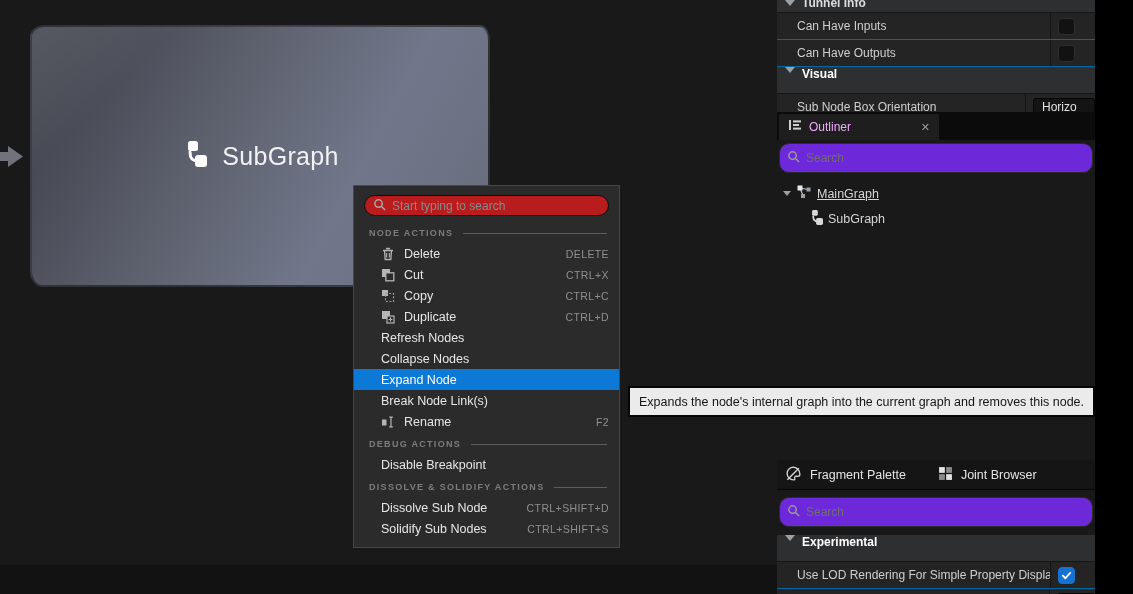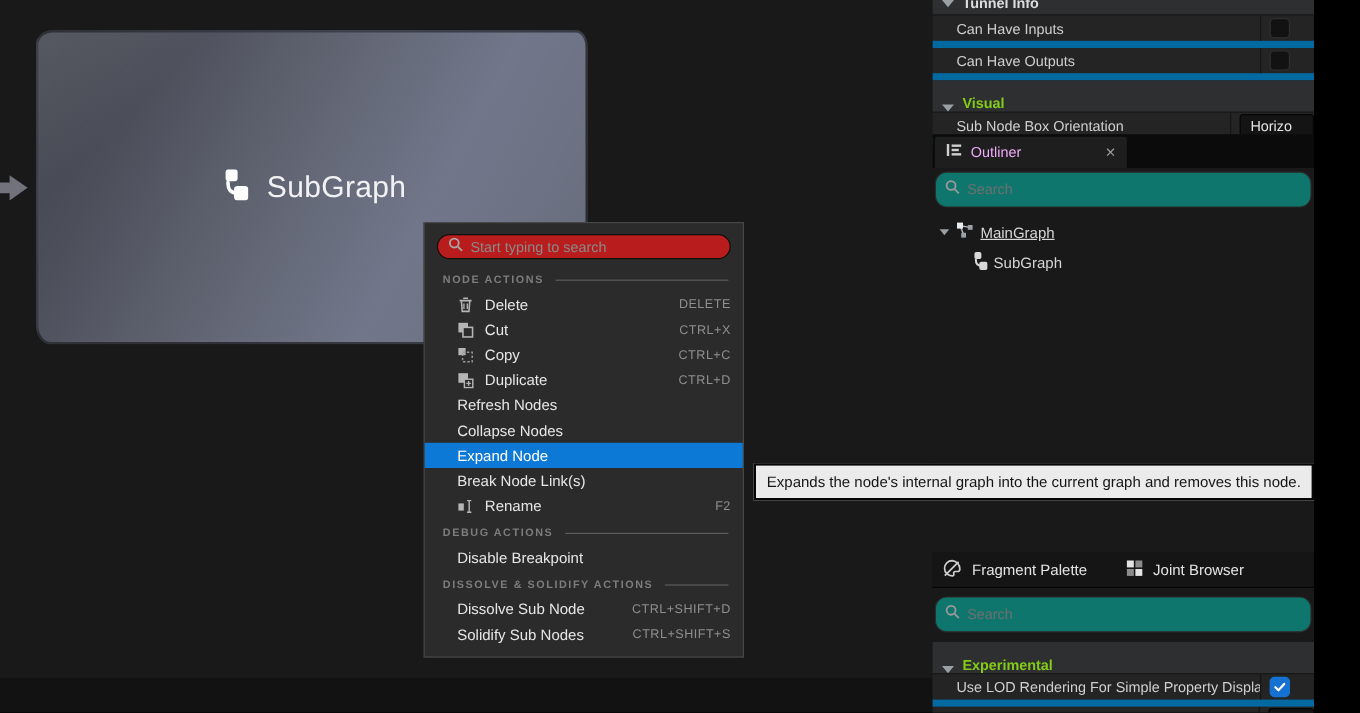--- a/index.html
+++ b/index.html
@@ -40,43 +40,43 @@
   
   .tooltip { position:absolute; left:628px; top:386px; height:31px; background:#ebebeb;
     border:2px solid #060606; color:#151515; font-size:12.5px; display:flex; align-items:center;
     padding:0 9px; z-index:60; white-space:nowrap; }
 
   
   .rpanel { position:absolute; left:777px; top:0; width:318px; height:594px; background:#191919; overflow:hidden; }
   .cat-partial { height:13px; background:#2d2f31; overflow:hidden; border-bottom:1px solid #151515; }
   .cat-inner { display:flex; align-items:center; gap:7px; padding-left:8px; height:26px; margin-top:-10px;
     color:#dddddd; font-size:12px; font-weight:bold; }
-  .cat-header { height:27px; background:#2d2f31; display:flex; align-items:flex-end; gap:7px;
-    padding-left:8px; color:#84cc16; font-size:12px; font-weight:bold; border-bottom:1px solid #151515; }
+  .cat-header { height:27px; background:#2d2f31; display:flex; align-items:flex-start; gap:7px;
+    padding-left:8px; color:#ffffff; font-size:12px; font-weight:bold; border-bottom:1px solid #151515; }
   .tri { width:0; height:0; border-left:5px solid transparent; border-right:5px solid transparent;
     border-top:6px solid #9aa0a3; flex:0 0 auto; }
-  .prow { height:27px; background:#242424; border-bottom:6px solid #0369a1; display:flex; align-items:stretch; }
+  .prow { height:27px; background:#242424; border-bottom:1px solid #0369a1; display:flex; align-items:stretch; }
   .pname { width:274px; padding-left:20px; color:#cfcfcf; font-size:12px; border-right:1px solid #151515;
     display:flex; align-items:center; white-space:nowrap; overflow:hidden; }
   .pval { flex:1; display:flex; align-items:center; padding-left:7px; }
   .checkbox { width:17px; height:17px; background:#121212; border:1px solid #2f2f2f; border-radius:4px; }
   .checkbox.checked { background:#1672d2; border-color:#1672d2; display:flex; align-items:center; justify-content:center; }
   .dropdown { height:19px; background:#141414; border:1px solid #050505; border-radius:3px; color:#e2e2e2;
     font-size:12px; display:flex; align-items:center; padding:0 8px; min-width:62px; white-space:nowrap; }
   .valbox { width:38px; height:19px; background:#131313; border:1px solid #050505; border-radius:3px;
     color:#eeeeee; font-size:12px; display:flex; align-items:center; justify-content:center; }
 
   
   .outliner { position:absolute; left:0; top:112px; width:318px; height:348px; background:#191919; z-index:5; }
   .tabbar { height:28px; background:#0b0b0b; display:flex; align-items:flex-end; }
   .tab { height:26px; width:160px; background:#1e1e1e; display:flex; align-items:center; gap:7px;
     padding:0 9px; margin-left:2px; border-radius:2px 2px 0 0; }
   .tab .tlabel { color:#f0abfc; font-size:12px; }
   .tab .close { margin-left:auto; color:#9a9a9a; font-size:11px; cursor:default; }
-  .search-pill { margin:3px 2px; height:30px; background:#0f766e; border:1px solid #2b2b2b; border-radius:10px;
+  .search-pill { margin:3px 2px; height:30px; background:#6d28d9; border:1px solid #2b2b2b; border-radius:10px;
     display:flex; align-items:center; padding:0 7px; gap:6px; }
   .search-pill input { flex:1; background:transparent; border:0; outline:0; color:#cfcfcf; font-size:12px; font-family:inherit; }
   .search-pill input::placeholder { color:#6f6f6f; }
   .tree { padding-top:5px; }
   .trow { height:25px; display:flex; align-items:center; gap:5px; color:#d6d6d6; font-size:12.5px; }
   .trow.root { padding-left:6px;text-decoration:underline; }
   .trow.child { padding-left:31px; }
   .tri-sm { width:0; height:0; border-left:4.5px solid transparent; border-right:4.5px solid transparent;
     border-top:5.5px solid #9aa0a3; }
 

